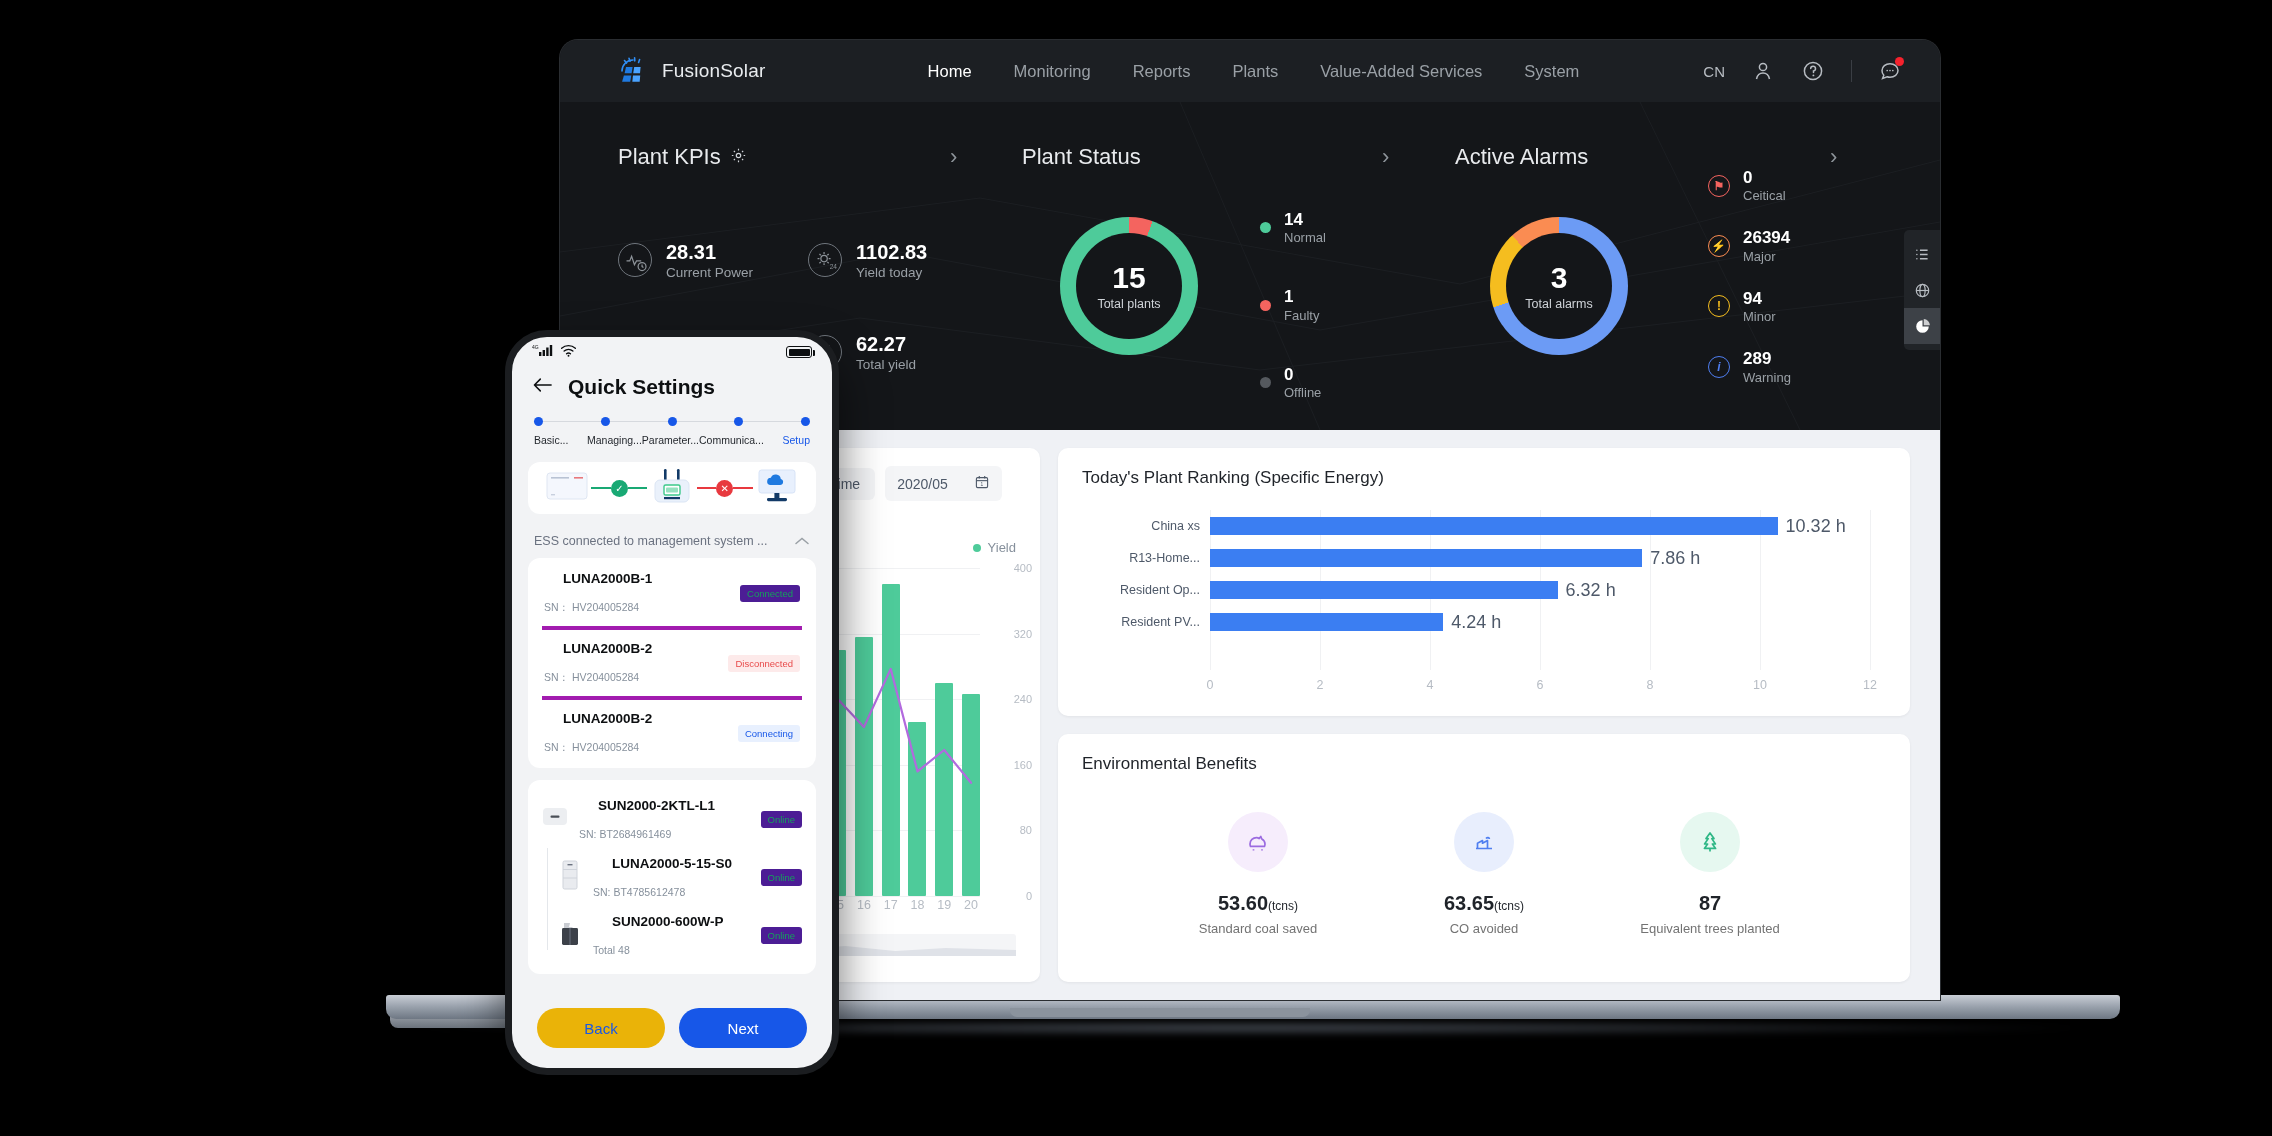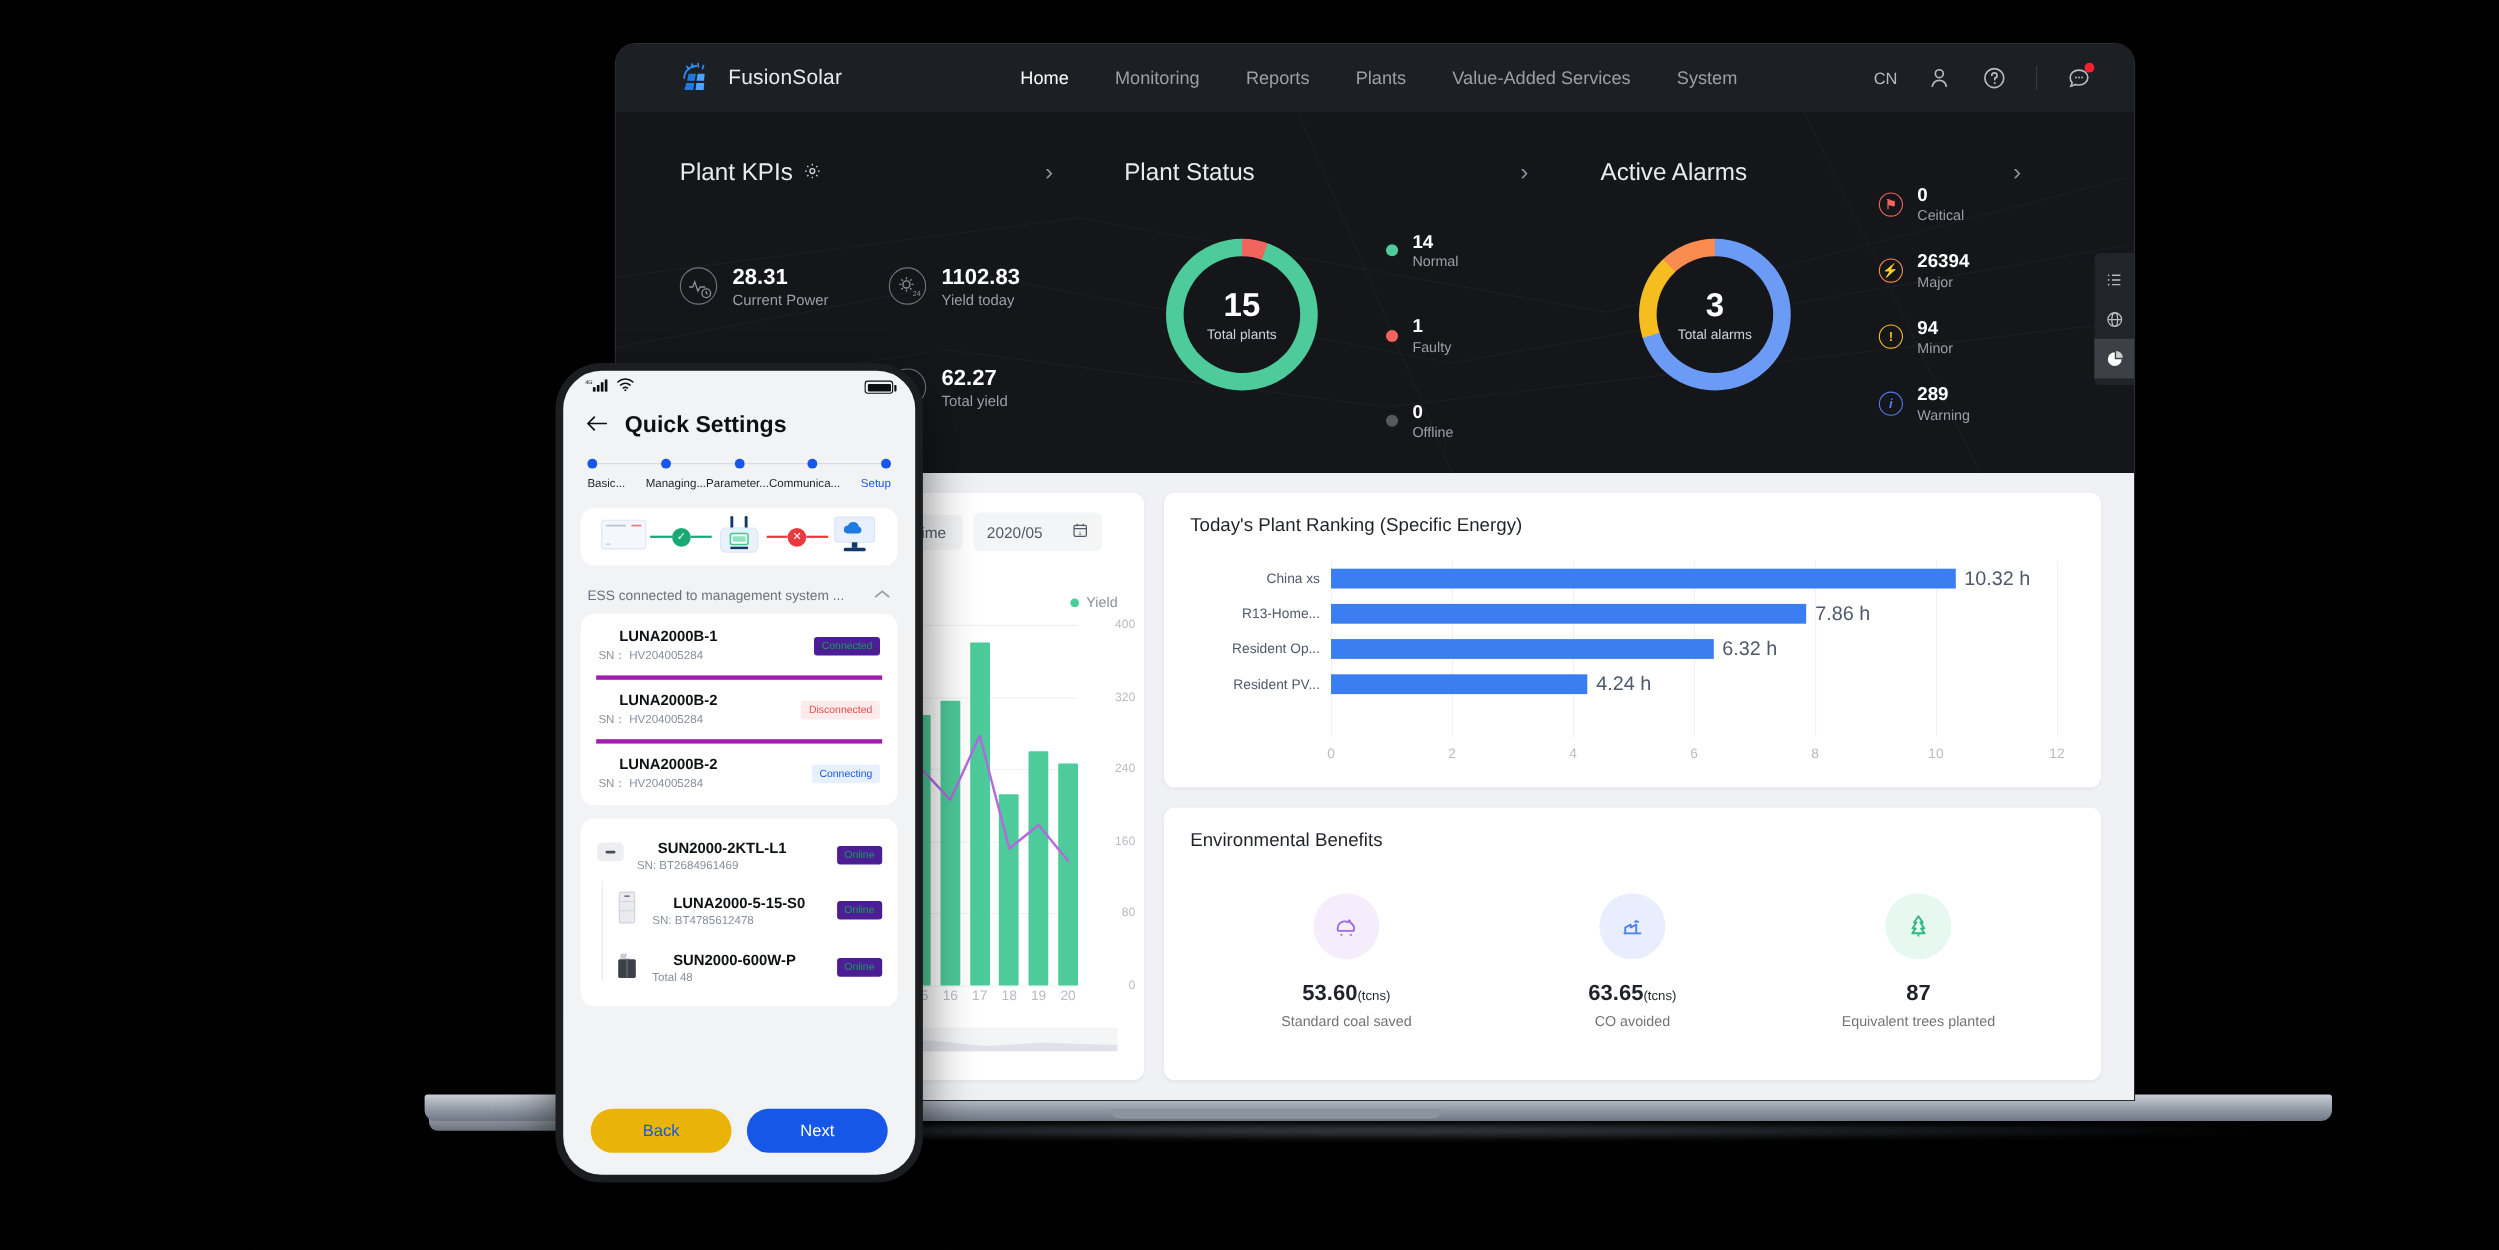--- a/index.html
+++ b/index.html
@@ -145,21 +145,21 @@
   .rank-lab { position:absolute; right:100%; margin-right:10px; top:50%;
      transform:translateY(-50%); font-size:12.5px; color:#4e5969; white-space:nowrap; }
   .rank-val { position:absolute; left:100%; margin-left:8px; top:50%;
      transform:translateY(-50%); font-size:18px; color:#4e5969; white-space:nowrap; }
   .rank-gl { position:absolute; top:0; bottom:0; width:1px; background:#f0f1f3; }
   .rank-xt { position:absolute; top:100%; margin-top:8px; font-size:12.5px;
      color:#b6bcc4; transform:translateX(-50%); }
 
   
   .env-row { position:absolute; left:0; right:0; top:78px; display:flex;
-     justify-content:center; gap:90px; }
+     justify-content:center; gap:56px; }
   .env-item { display:flex; flex-direction:column; align-items:center; width:170px; }
   .env-circ { width:60px; height:60px; border-radius:50%; display:flex;
      align-items:center; justify-content:center; }
   .env-val { margin-top:20px; font-size:20px; font-weight:bold; color:#1f2329; }
   .env-val small { font-size:12px; font-weight:normal; }
   .env-lab { margin-top:6px; font-size:13px; color:#737373; }
 
   
   .phone { position:absolute; left:505px; top:330px; width:334px; height:745px;
      background:#f2f3f5; border-radius:42px;
@@ -197,21 +197,21 @@
 
   .sect-head { display:flex; align-items:center; justify-content:space-between;
      padding:18px 22px 8px; }
   .sect-title { font-size:12.5px; color:#6b7280; }
 
   .listcard { margin:0 16px; background:#fff; border-radius:12px; padding:2px 14px; }
   .dev-row { display:flex; align-items:center; padding:11px 2px; }
   .dev-row + .dev-row { border-top:4px solid #a21caf; }
   .dev-main { flex:1; min-width:0; }
   .dev-name { font-size:13.5px; font-weight:bold; color:#0d0f11;padding-left:19px; }
-  .dev-sn { font-size:10.5px; color:#86909c; margin-top:3px; }
+  .dev-sn { font-size:10.5px; color:#86909c; margin-top:15px; }
   .pill { font-size:9.5px; padding:3px 7px; border-radius:3px; white-space:nowrap; flex:none;}
   .pill.ok { background:#4c1d95; color:#15a05c; }
   .pill.bad { background:#fdeaea; color:#e84a4a; }
   .pill.busy { background:#e8f0fe; color:#1757e8; }
 
   .dev-card2 { margin:12px 16px 0; background:#fff; border-radius:12px; padding:10px 14px; }
   .dev2-row { display:flex; align-items:center; gap:11px; padding:8px 0; }
   .child-wrap { position:relative; padding-left:16px; }
   .child-wrap::before { content:""; position:absolute; left:5px; top:0; bottom:14px;
      width:1.4px; background:#e4e7eb; }

